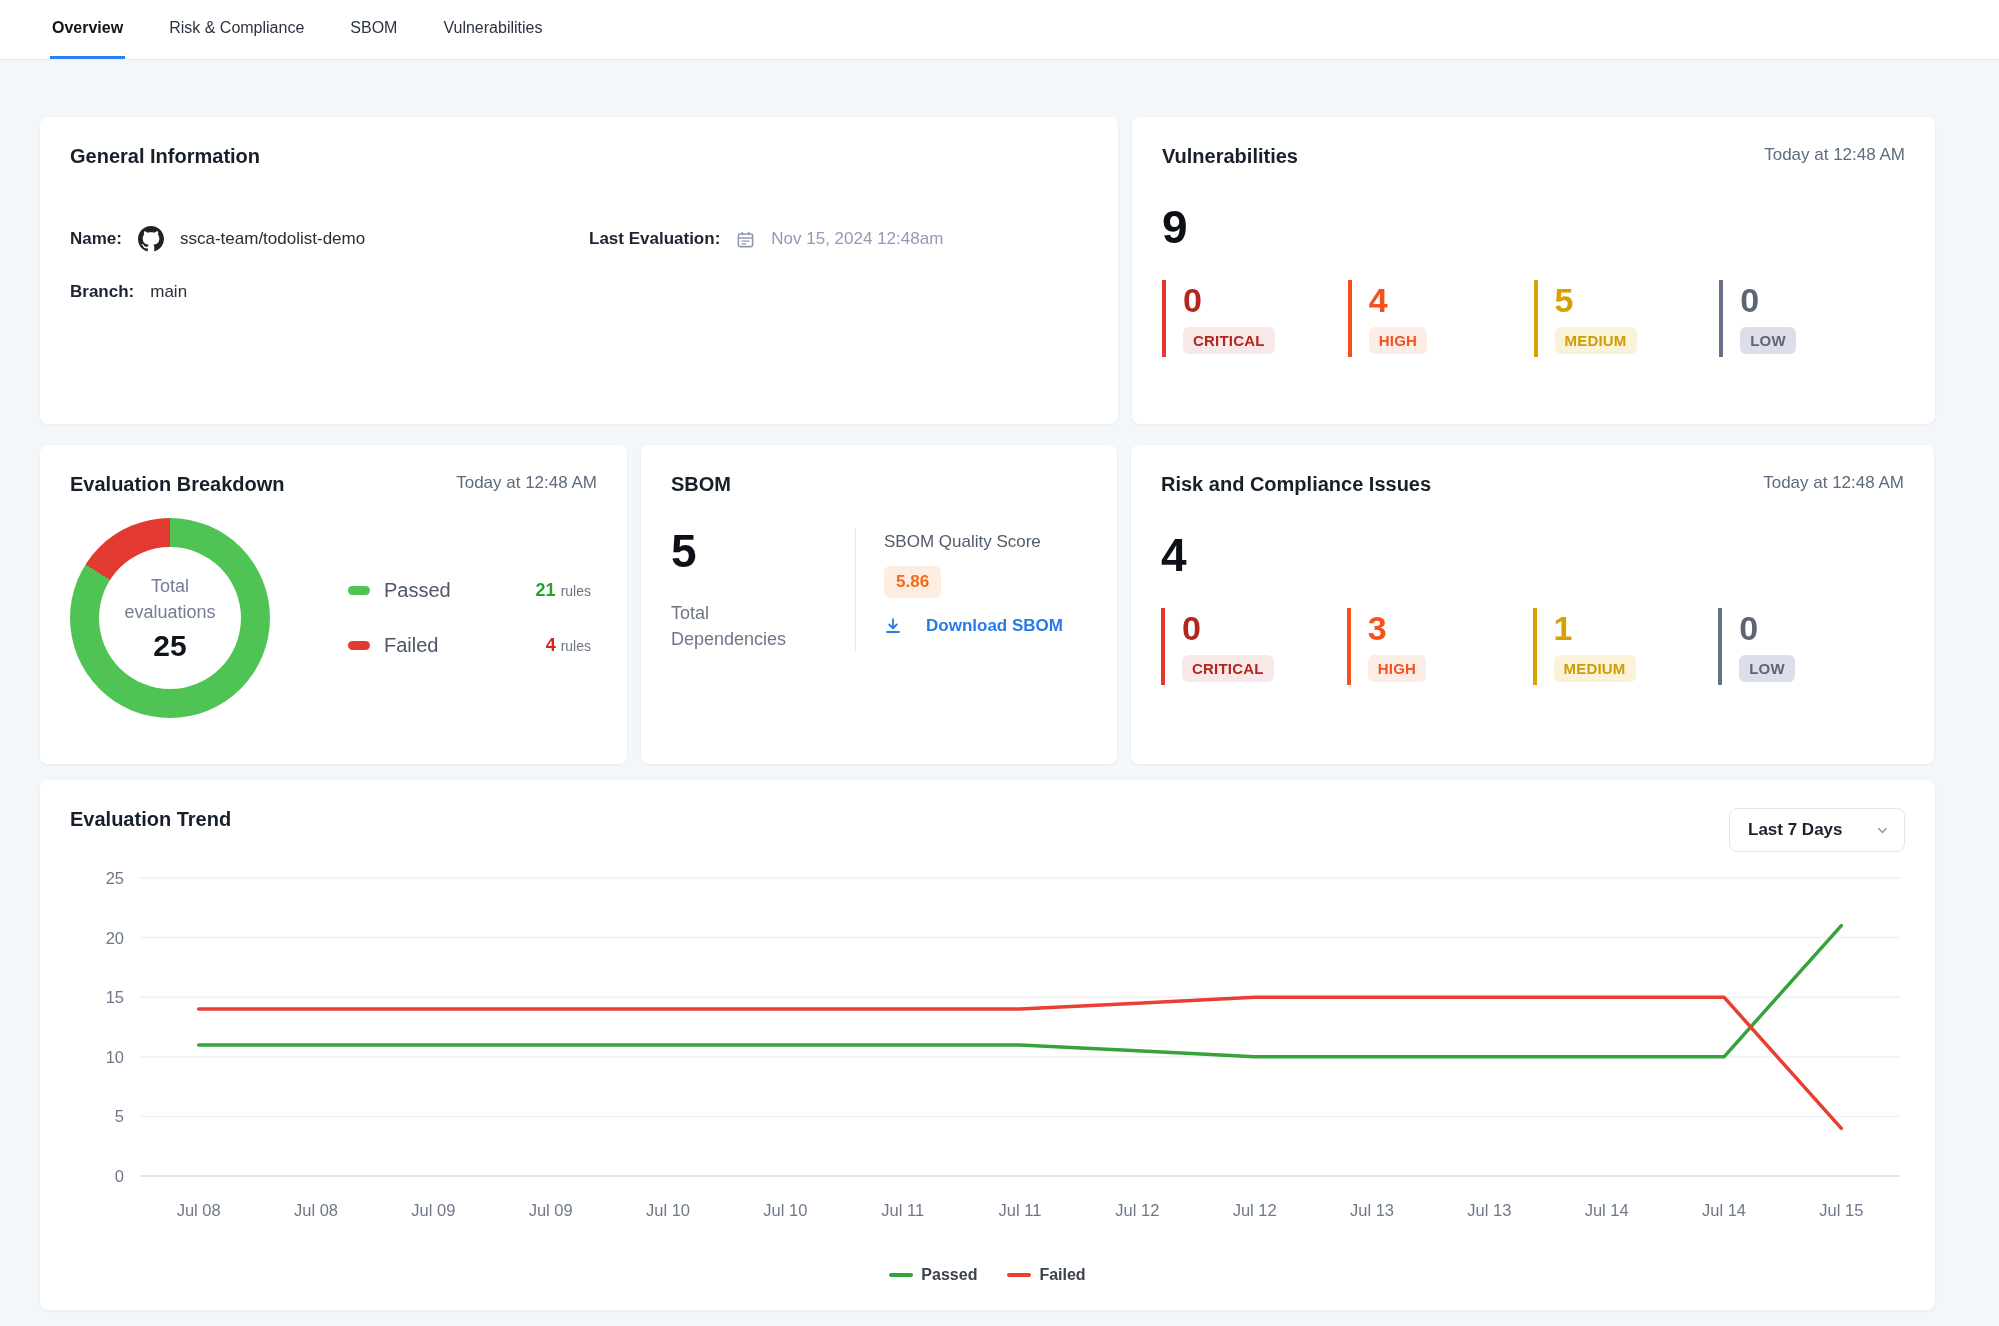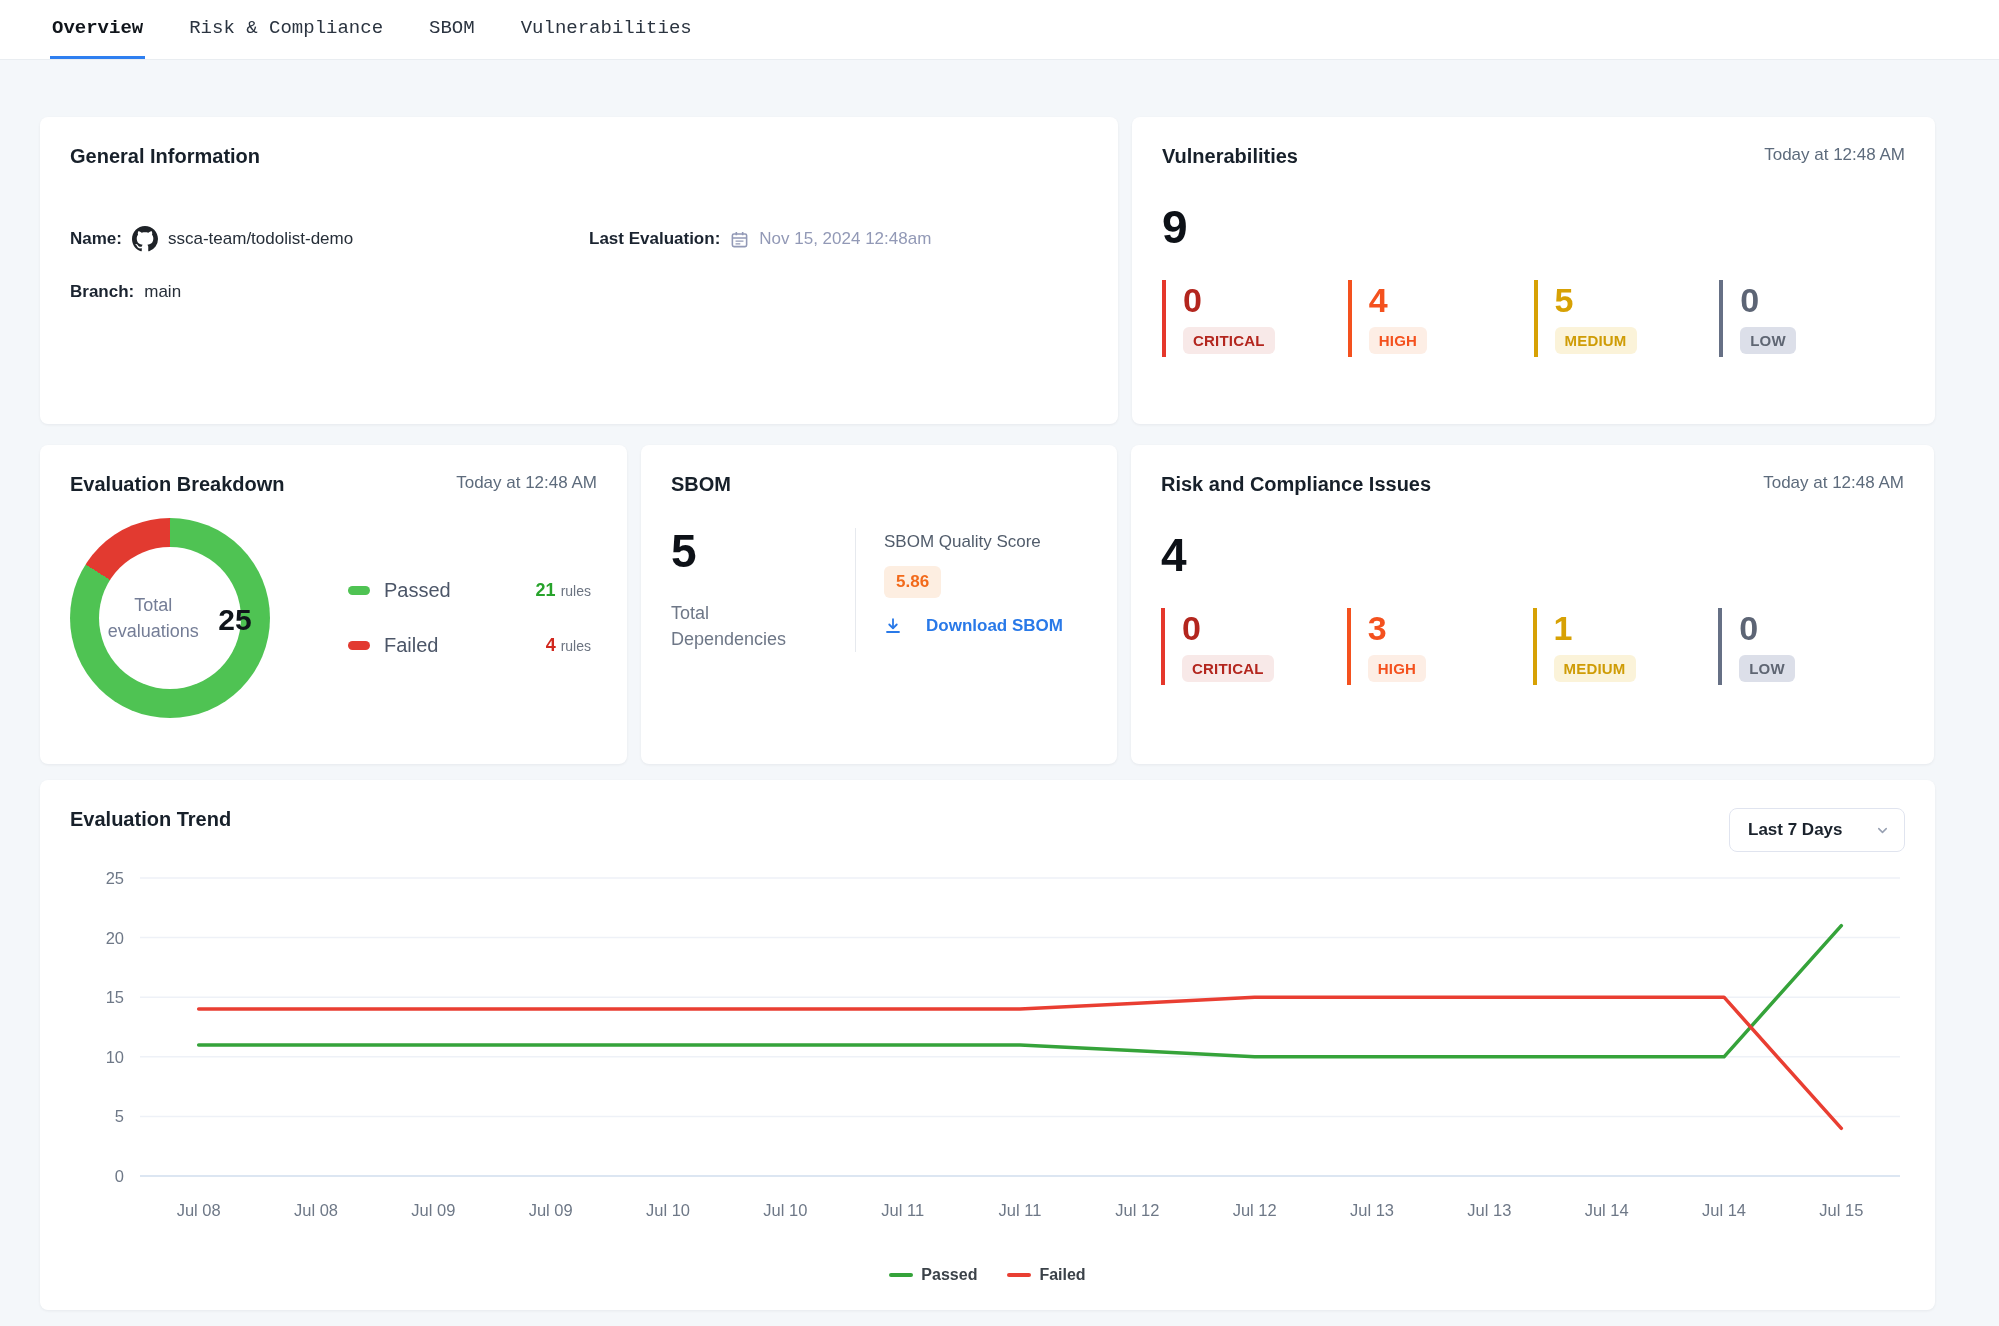--- a/index.html
+++ b/index.html
@@ -4,55 +4,55 @@
 <style>
   html,body{margin:0;padding:0;background:#f4f7fa;}
   .page{
     width:1999px;height:1326px;background:#f4f7fa;overflow:hidden;
     font-family:"Liberation Sans","DejaVu Sans",sans-serif;color:#1b2430;
     position:relative;box-sizing:border-box;
   }
   
   .tabbar{height:60px;background:#ffffff;border-bottom:1px solid #e9edf1;
     display:flex;align-items:stretch;padding:0 0 0 50px;gap:42px;box-sizing:border-box;}
-  .tab{display:flex;align-items:center;font-size:19px;color:#2b3440;cursor:pointer;
-    border-bottom:3px solid transparent;padding:0 2px;box-sizing:border-box;font-family:Liberation Mono, monospace;}
+  .tab{display:flex;align-items:center;font-size:16px;color:#2b3440;cursor:pointer;
+    border-bottom:3px solid transparent;padding:0 2px;box-sizing:border-box;}
   .tab.active{color:#10151b;font-weight:700;}
   
   .content{padding:57px 64px 0 40px;}
   .row1{display:grid;grid-template-columns:1078px 803px;gap:14px;margin-bottom:21px;}
   .row2{display:grid;grid-template-columns:587px 476px 803px;gap:14px;margin-bottom:16px;}
   .row1 .card{height:307px;}
   .row2 .card{height:319px;}
   .row3 .card{height:530px;}
   .card{background:#fff;border-radius:8px;box-shadow:0 1px 3px rgba(16,24,40,.06);
     padding:28px 30px;box-sizing:border-box;overflow:hidden;}
   .card-head{display:flex;justify-content:space-between;align-items:flex-start;}
   .card-title{font-size:20px;font-weight:700;color:#17202a;}
   .timestamp{font-size:17px;color:#5d6b7c;text-align:right;}
   
   .gi-grid{margin-top:58px;display:grid;grid-template-columns:519px 1fr;row-gap:30px;}
-  .kv{display:flex;align-items:center;gap:10px;font-size:17px;}
+  .kv{display:flex;align-items:center;gap:16px;font-size:17px;}
   .kv-label{font-weight:700;color:#1b2430;white-space:nowrap;}
   .kv-value{color:#262e38;}
   .kv-value.muted{color:#9299b6;}
   .gh-icon{width:26px;height:26px;display:inline-flex;}
   .cal-icon{width:19px;height:19px;display:inline-flex;color:#9299b6;}
   
   .big-number{font-size:46px;font-weight:700;color:#0d1117;margin-top:36px;line-height:1;}
   .sev-row{display:flex;margin-top:30px;}
   .sev{flex:1;border-left:4px solid #ccc;padding:3px 0 3px 17px;}
   .sev-count{font-size:34px;font-weight:700;line-height:1;}
   .sev-badge{display:inline-block;margin-top:10px;font-size:15px;font-weight:700;
     padding:5px 10px;border-radius:6px;letter-spacing:.2px;}
   
   .eb-body{display:flex;align-items:center;margin-top:22px;}
   .donut{width:200px;height:200px;border-radius:50%;position:relative;flex:0 0 auto;}
   .donut::after{content:"";position:absolute;inset:29px;background:#fff;border-radius:50%;}
-  .donut-hole{position:absolute;inset:0;z-index:1;display:flex;
+  .donut-hole{position:absolute;inset:0;z-index:1;display:flex;flex-direction:column;
     align-items:center;justify-content:center;text-align:center;}
   .donut-label{font-size:18px;color:#747d96;width:130px;line-height:1.45;}
   .donut-total{font-size:30px;font-weight:700;color:#10151b;margin-top:4px;}
   .eb-legend{margin-left:78px;flex:1;display:flex;flex-direction:column;gap:32px;padding-right:6px;}
   .leg-row{display:flex;align-items:center;}
   .leg-pill{width:22px;height:9px;border-radius:5px;flex:0 0 auto;}
   .leg-label{font-size:20px;color:#4c5668;margin-left:14px;}
   .leg-count-wrap{margin-left:auto;display:flex;align-items:center;}
   .leg-count{font-size:18px;font-weight:700;}
   .leg-unit{font-size:14px;color:#6b7380;margin-left:5px;}

